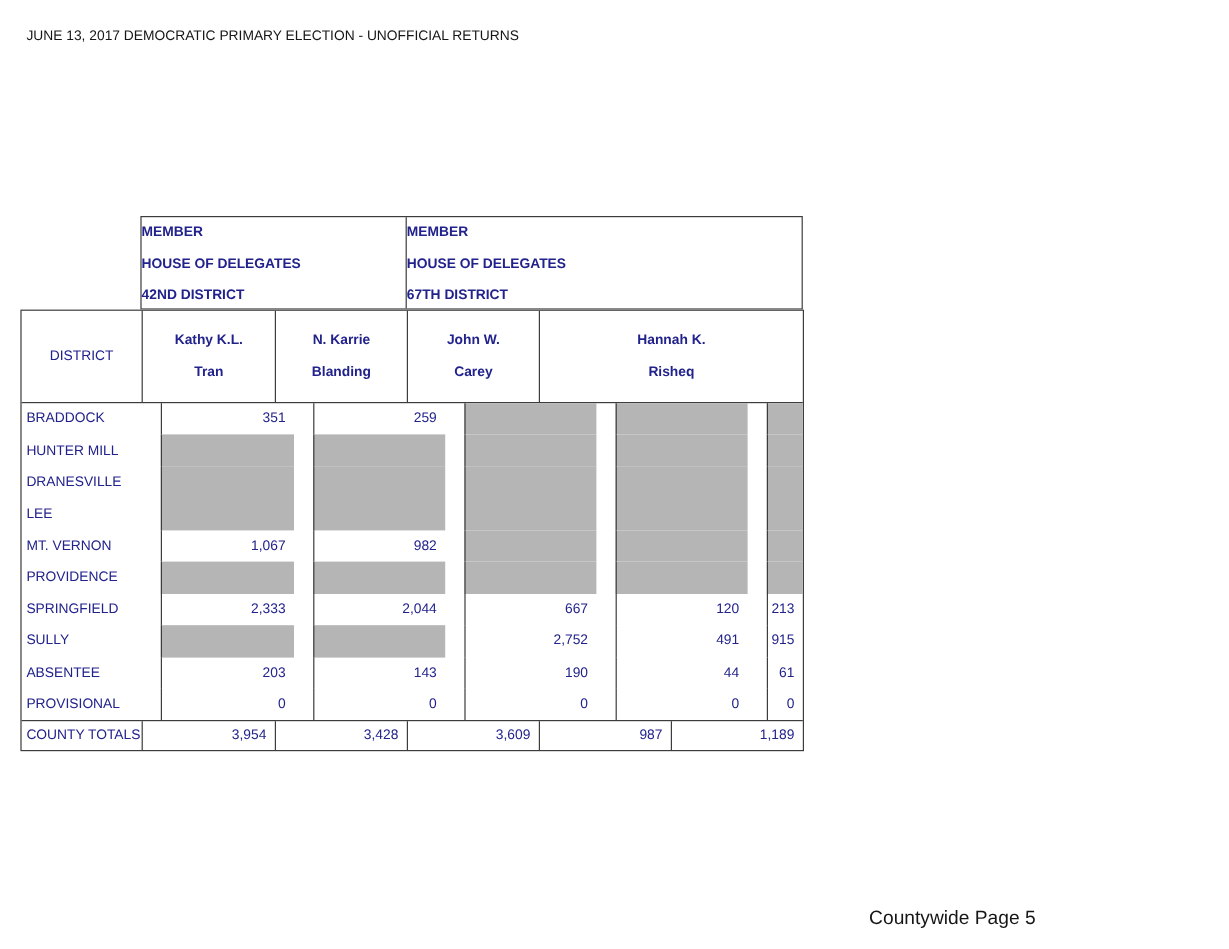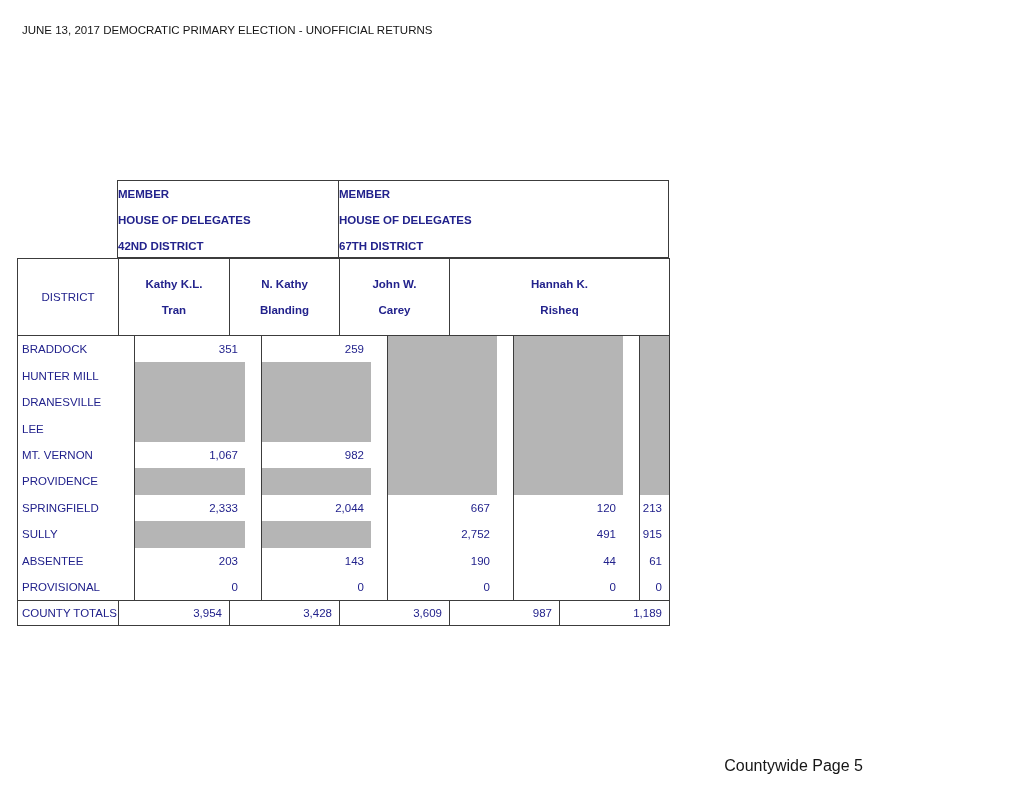--- a/index.html
+++ b/index.html
@@ -93,21 +93,21 @@
 
     <div class="trow crow">
       <div class="cell c0">
         <span>DISTRICT</span>
       </div>
       <div class="cell c1">
         <span>Kathy K.L.</span>
         <span>Tran</span>
       </div>
       <div class="cell c2">
-        <span>N. Kathy</span>
+        <span>N. Karrie</span>
         <span>Blanding</span>
       </div>
       <div class="cell c4">
         <span>John W.</span>
         <span>Carey</span>
       </div>
       <div class="cell c5">
         <span>Hannah K.</span>
         <span>Risheq</span>
       </div>

